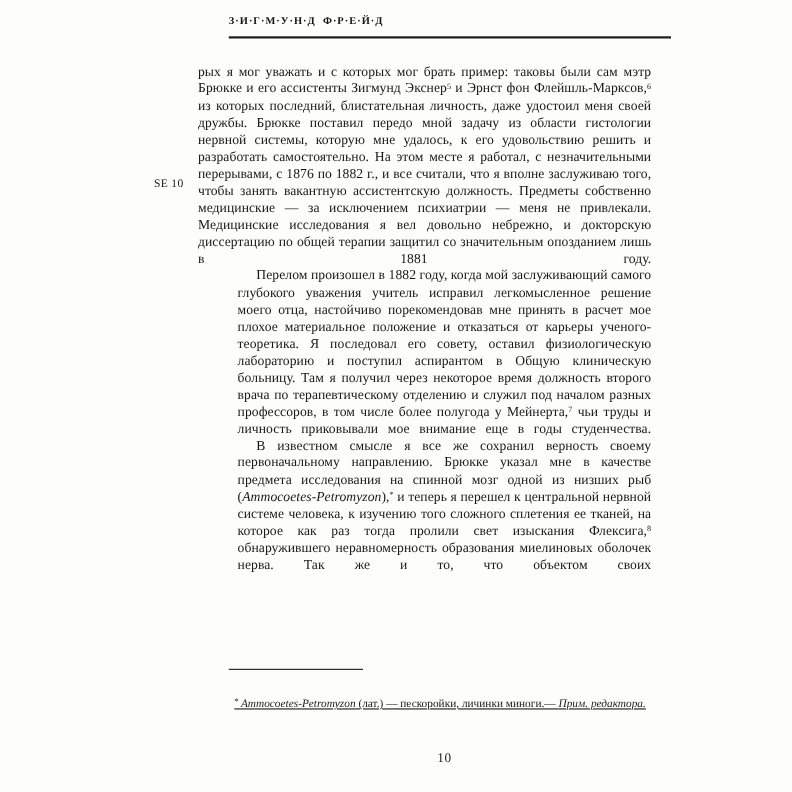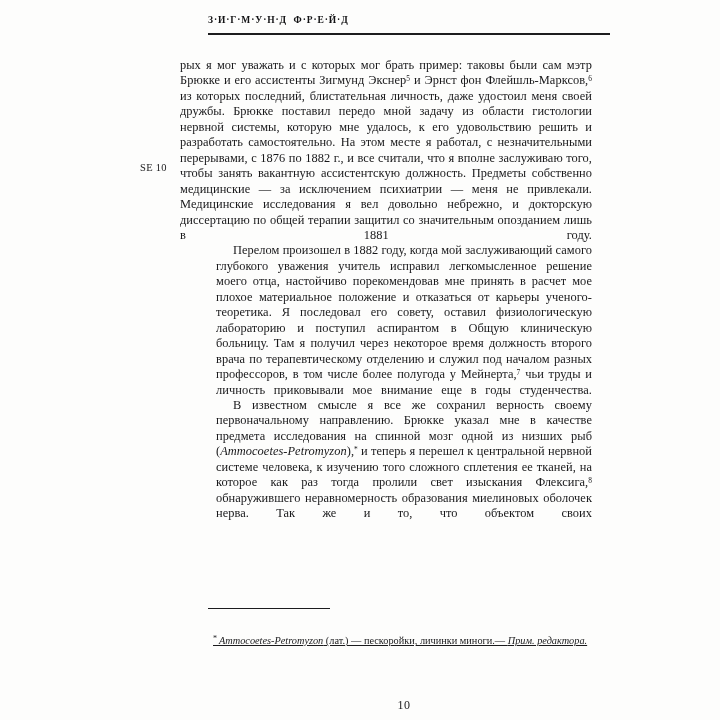--- a/index.html
+++ b/index.html
@@ -118,21 +118,21 @@
   .footnote .marker {
     font-size: 8px;
     vertical-align: 0.4em;
     line-height: 0;
   }
 
   
   .folio {
     position: absolute;
     left: 198px;
-    top: 698px;
+    top: 682px;
     width: 412px;
     text-align: center;
     font-size: 12px;
     letter-spacing: 0.4px;
     color: #1a1a1c;
   }
 </style>
 </head>
 <body>
 

